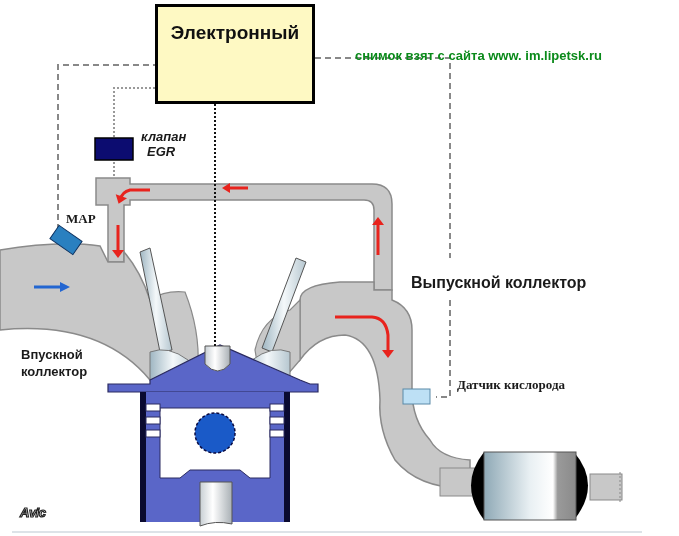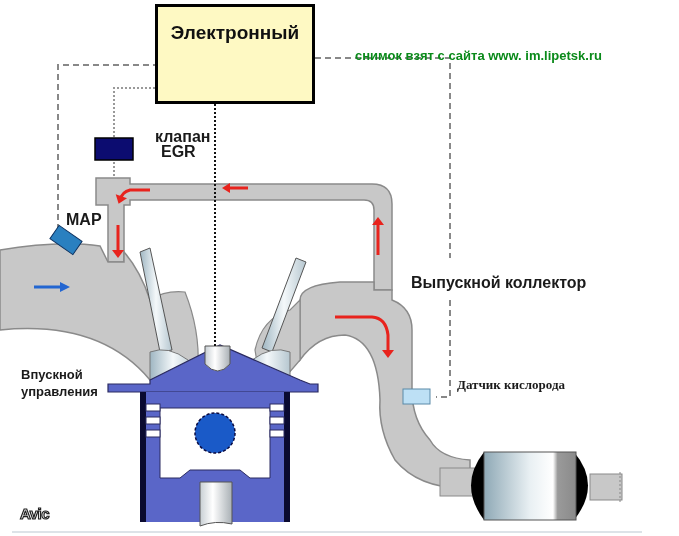--- a/index.html
+++ b/index.html
@@ -3,21 +3,21 @@
 <meta charset="utf-8">
 <style>
   html, body { margin: 0; padding: 0; background: #ffffff; }
   body { width: 679px; height: 536px; position: relative; overflow: hidden; font-family: "Liberation Sans", sans-serif; }
   svg { position: absolute; left: 0; top: 0; }
   .lbl { position: absolute; font-family: "Liberation Sans", sans-serif; font-weight: bold; color: #1a1a1a; white-space: nowrap; }
   .ecu-box { position: absolute; left: 155px; top: 4px; width: 160px; height: 100px; border: 3px solid #000; background: #fef9c3; box-sizing: border-box; }
   .ecu-text { position: absolute; left: 0; right: 0; top: 14px; text-align: center; font-size: 19px; line-height: 24px; font-weight: bold; color: #111; font-family: "Liberation Sans", sans-serif; }
   .ecu-text span { display: block; }
   .source { position: absolute; left: 355px; top: 7px; font-size: 13px; font-weight: bold; color: #0a8a1a; font-family: "Liberation Sans", sans-serif; margin-top: 41px; }
-  .avic { position: absolute; left: 20px; top: 505px; font-size: 15px; font-weight: bold; color: #fff; -webkit-text-stroke: 1.2px #222; font-family: "Liberation Sans", sans-serif; letter-spacing: -0.5px; }
+  .avic { position: absolute; left: 20px; top: 505px; font-size: 13px; font-weight: bold; color: #fff; -webkit-text-stroke: 1.2px #222; font-family: "Liberation Sans", sans-serif; letter-spacing: -0.5px; font-style: italic; }
   .bottom-line { position: absolute; left: 12px; top: 531px; width: 630px; height: 2px; background: #dde3e8; }
 </style>
 </head>
 <body>
 
 <svg width="679" height="536" viewBox="0 0 679 536">
   <defs>
     <linearGradient id="valveGrad" x1="0" x2="1" y1="0" y2="0">
       <stop offset="0" stop-color="#9fb6c2"></stop>
       <stop offset="0.5" stop-color="#f4f8fa"></stop>
@@ -124,30 +124,30 @@
 </svg>
 
 <div class="ecu-box">
   <div class="ecu-text">
     <span>Электронный</span>
   </div>
 </div>
 
 <div class="source">снимок взят с сайта  www. im.lipetsk.ru</div>
 
-<div class="lbl" style="left:155px; top:129px; font-size:16px; line-height:15px;">
+<div class="lbl" style="left:141px; top:129px; font-size:13px; line-height:15px;font-style:italic;">
   <div>клапан</div>
   <div style="padding-left:6px;">EGR</div>
 </div>
 
-<div class="lbl" style="left:66px; top:211px; font-size:16px;">MAP</div>
+<div class="lbl" style="left:66px; top:211px; font-size:13px;font-family:Liberation Serif, serif;">MAP</div>
 
-<div class="lbl" style="left:21px; top:346px; font-size:13px; line-height:17px;margin-top:20px;">
+<div class="lbl" style="left:21px; top:346px; font-size:13px; line-height:17px;">
   <div>Впускной</div>
-  <div>управления</div>
+  <div>коллектор</div>
 </div>
 
 <div class="lbl" style="left:411px; top:274px; font-size:16px;">Выпускной коллектор</div>
 
 <div class="lbl" style="left:457px; top:377px; font-size:13px;font-family:Liberation Serif, serif;">Датчик кислорода</div>
 
 <div class="avic">Avic</div>
 <div class="bottom-line"></div>
 
 </body></html>

